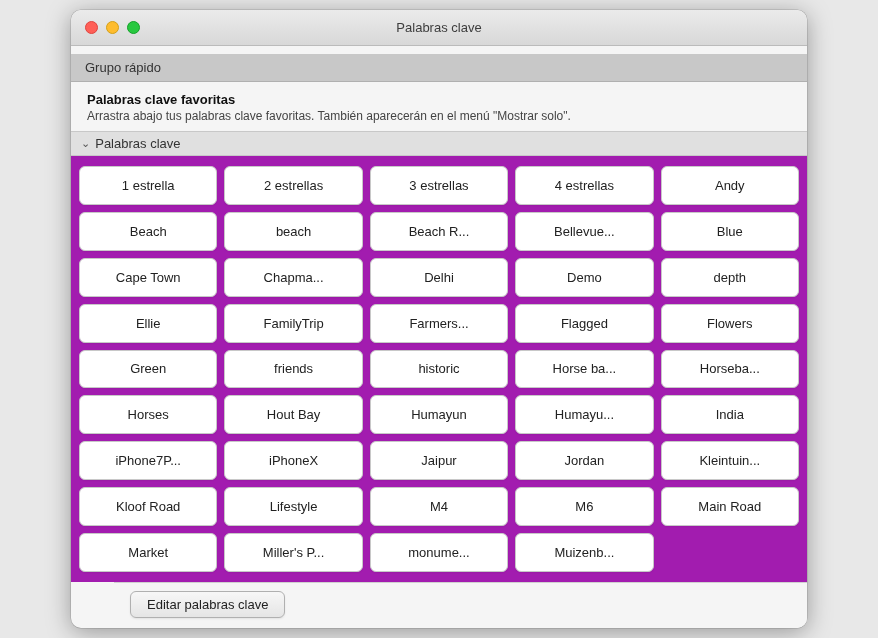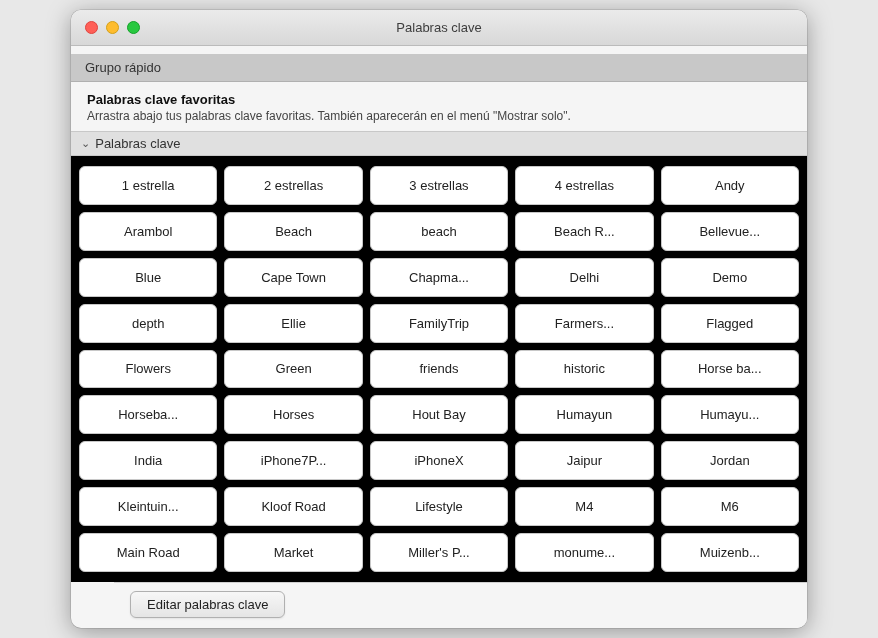--- a/index.html
+++ b/index.html
@@ -98,21 +98,21 @@
       margin-right: 5px;
       color: #555;
     }
     .keywords-grid {
       flex: 1;
       overflow-y: auto;
       padding: 10px 8px;
       display: grid;
       grid-template-columns: repeat(5, 1fr);
       gap: 7px;
-      background: #000000;
+      background: #a21caf;
     }
     .keyword-btn {
       background: white;
       border: 1px solid #c8c8c8;
       border-radius: 6px;
       padding: 5px 8px;
       font-size: 13px;
       color: #222;
       text-align: center;
       cursor: pointer;
@@ -167,21 +167,20 @@
       <span class="chevron">⌄</span>
       <span>Palabras clave</span>
     </div>
 
     <div class="keywords-grid" id="keywords-grid">
     <button class="keyword-btn">1 estrella</button>
         <button class="keyword-btn">2 estrellas</button>
         <button class="keyword-btn">3 estrellas</button>
         <button class="keyword-btn">4 estrellas</button>
         <button class="keyword-btn">Andy</button>
-        <button class="keyword-btn">Arambol</button>
         <button class="keyword-btn">Beach</button>
         <button class="keyword-btn">beach</button>
         <button class="keyword-btn">Beach R...</button>
         <button class="keyword-btn">Bellevue...</button>
         <button class="keyword-btn">Blue</button>
         <button class="keyword-btn">Cape Town</button>
         <button class="keyword-btn">Chapma...</button>
         <button class="keyword-btn">Delhi</button>
         <button class="keyword-btn">Demo</button>
         <button class="keyword-btn">depth</button>

